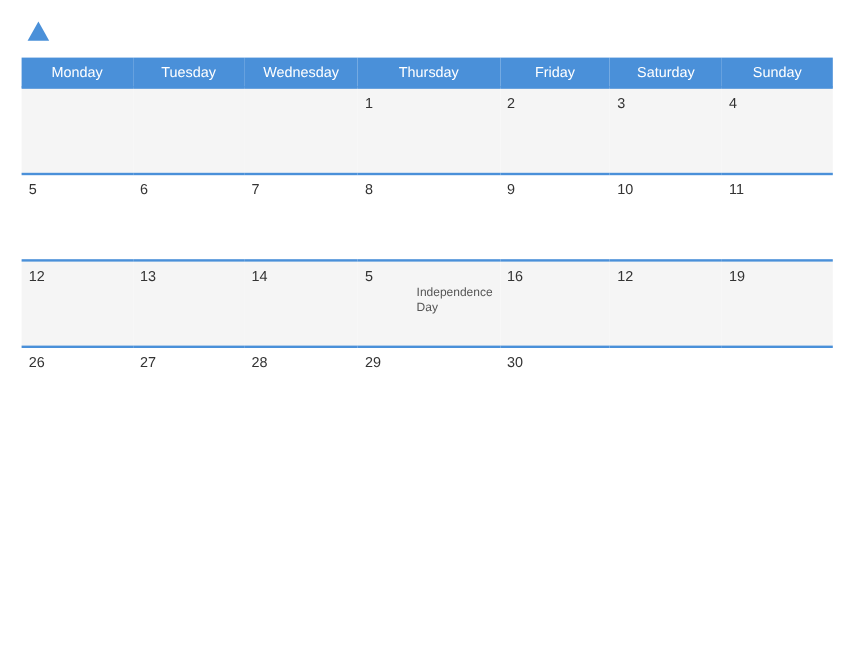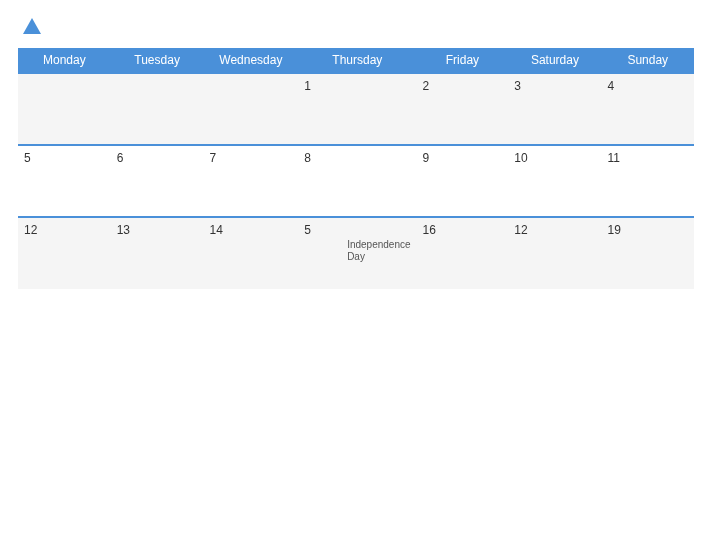--- a/index.html
+++ b/index.html
@@ -191,15 +191,34 @@
           <td>
             <span class="day-num">16</span>
           </td>
           <td>
             <span class="day-num">12</span>
           </td>
           <td>
             <span class="day-num">19</span>
           </td>
         </tr>
+        <tr>
+          <td>
+            <span class="day-num">26</span>
+          </td>
+          <td>
+            <span class="day-num">27</span>
+          </td>
+          <td>
+            <span class="day-num">28</span>
+          </td>
+          <td>
+            <span class="day-num">29</span>
+          </td>
+          <td>
+            <span class="day-num">30</span>
+          </td>
+          <td></td>
+          <td></td>
+        </tr>
       </tbody>
   </table>
 </div>
 
 </body></html>

